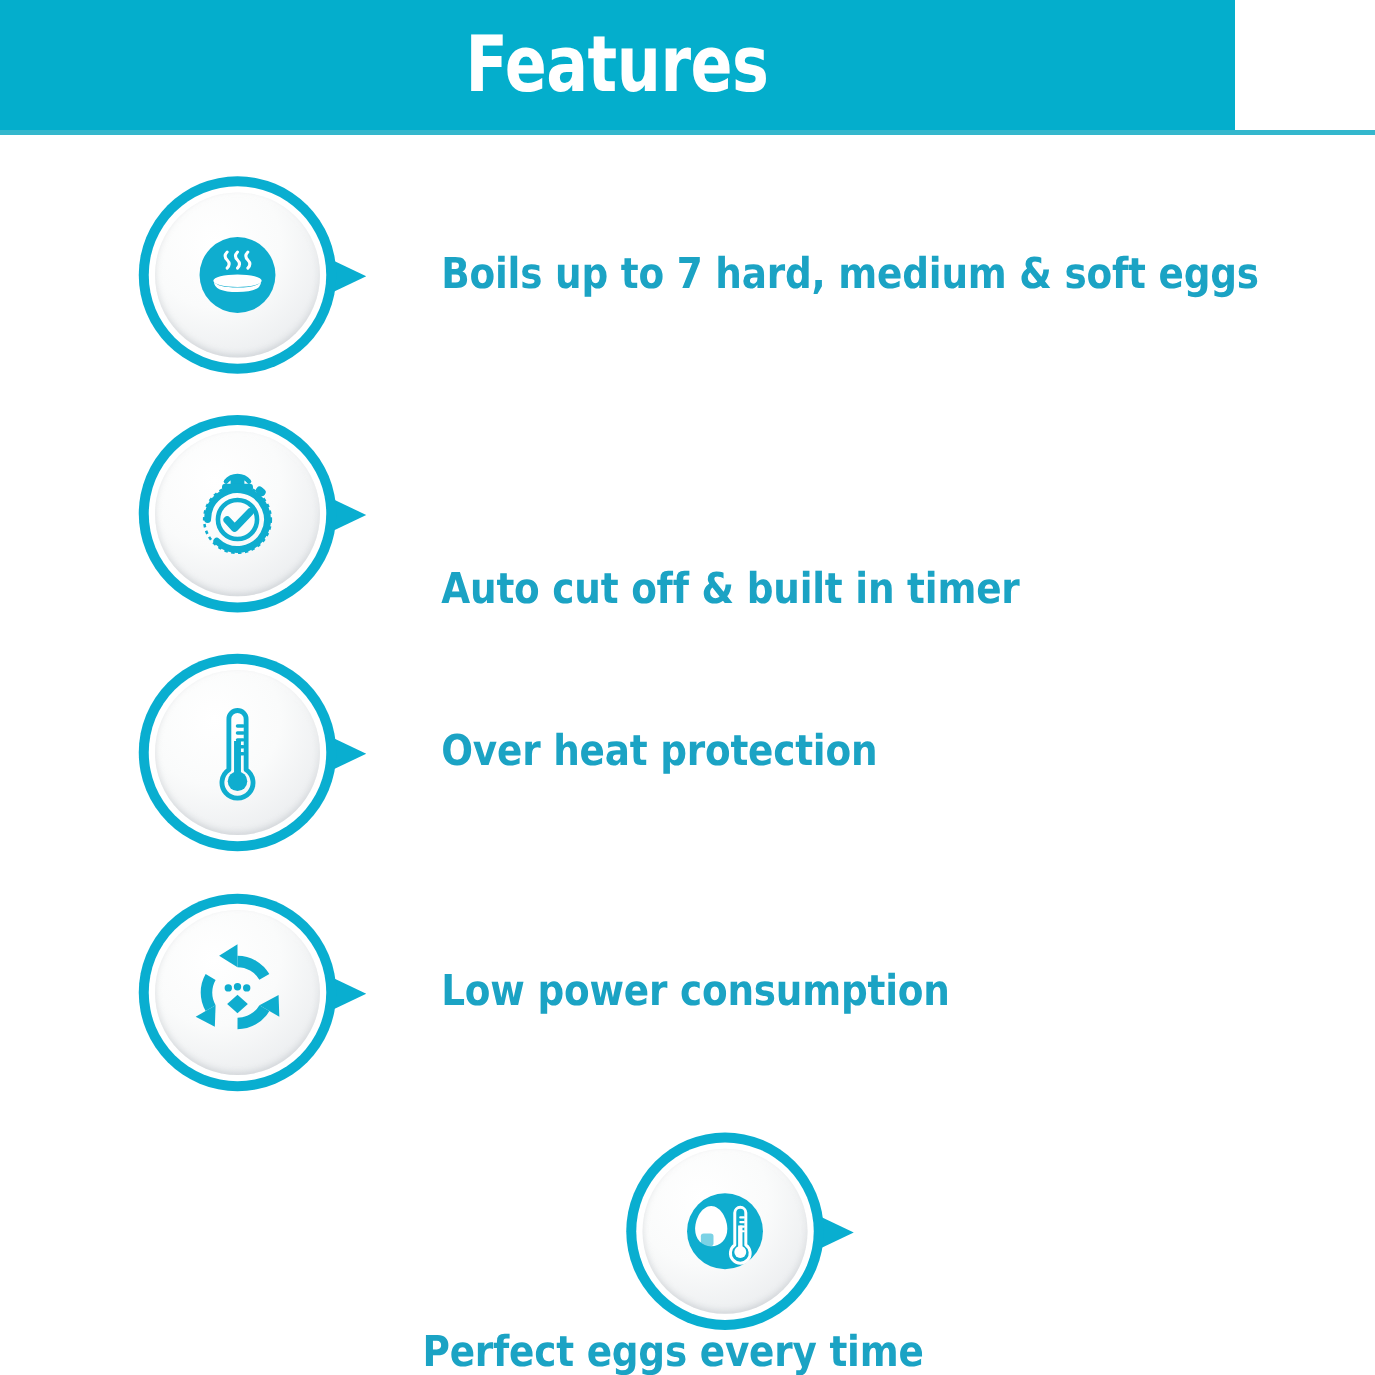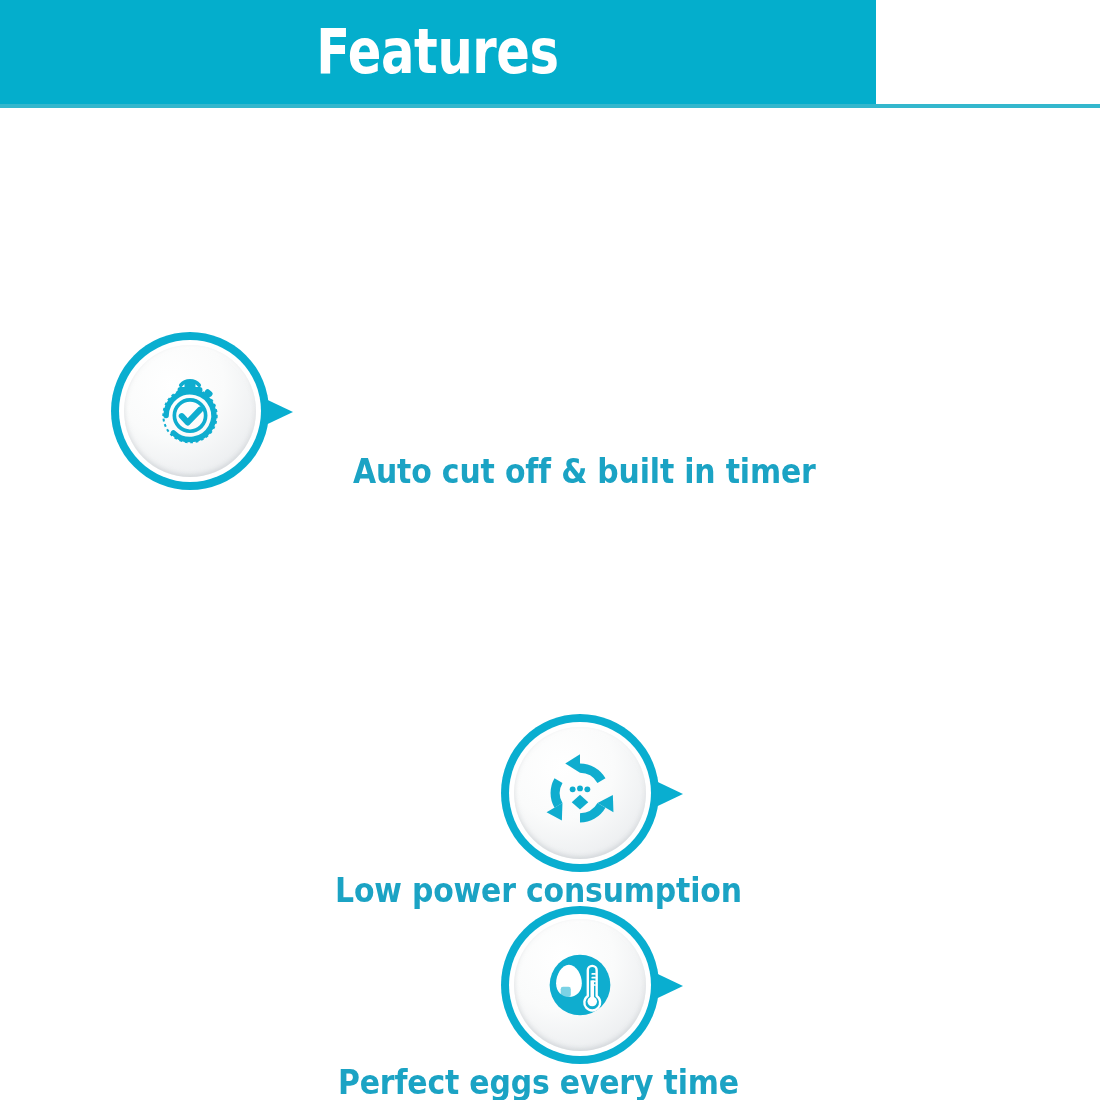--- a/index.html
+++ b/index.html
@@ -14,21 +14,21 @@
     font-family: "Liberation Sans", sans-serif;
     overflow: hidden;
     position: relative;
   }
 
   
   .header {
     position: absolute;
     top: 0;
     left: 0;
-    width: 876px;
+    width: 988px;
     height: 104px;
     background: #04aecc;
     display: flex;
     align-items: center;
     justify-content: center;
   }
   .header-underline {
     position: absolute;
     top: 104px;
     left: 0;
@@ -60,21 +60,21 @@
     position: absolute;
     left: 0;
     width: 1100px;
     height: 160px;
     display: flex;
     align-items: center;
   }
   .feature-row.r0 { top: 32px; }
   .feature-row.r1 { top: 222px; align-items: flex-end; }
   .feature-row.r2 { top: 414px; }
-  .feature-row.r3 { top: 606px; flex-direction: column; }
+  .feature-row.r3 { top: 606px; }
   .feature-row.r4 { top: 798px; flex-direction: column; }
 
   
   .badge {
     position: relative;
     margin-left: 111px;
     width: 210px;
     height: 158px;
     flex: 0 0 auto;
   }
@@ -147,20 +147,40 @@
 </head>
 <body>
 
 <div class="header">
   <div class="header-title">Features</div>
 </div>
 <div class="header-underline"></div>
 
 <div class="features">
 
+  <div class="feature-row r0">
+    <div class="badge">
+      <div class="badge-pointer"></div>
+      <div class="badge-ring"></div>
+      <div class="badge-gap"></div>
+      <div class="badge-inner">
+        <svg class="badge-icon" viewBox="0 0 100 100">
+          <circle cx="50" cy="50" r="33" fill="#0fadcf"></circle>
+          <g stroke="#ffffff" stroke-width="2.6" fill="none" stroke-linecap="round">
+            <path d="M41 44 q3.5 -3.5 0 -7 q-3.5 -3.5 0 -7"></path>
+            <path d="M50 44 q3.5 -3.5 0 -7 q-3.5 -3.5 0 -7"></path>
+            <path d="M59 44 q3.5 -3.5 0 -7 q-3.5 -3.5 0 -7"></path>
+          </g>
+          <ellipse cx="50" cy="55" rx="21" ry="5.4" fill="#ffffff"></ellipse>
+          <path d="M29.5 55.6 q0 9.2 20.5 9.2 q20.5 0 20.5 -9.2 q-3 5.2 -20.5 5.2 q-17.5 0 -20.5 -5.2 z" fill="#ffffff"></path>
+        </svg>
+      </div>
+    </div>
+    <div class="feature-label">Boils up to 7 hard, medium &amp; soft eggs</div>
+  </div>
 
   <div class="feature-row r1">
     <div class="badge">
       <div class="badge-pointer"></div>
       <div class="badge-ring"></div>
       <div class="badge-gap"></div>
       <div class="badge-inner">
         <svg class="badge-icon" viewBox="0 0 100 100">
           <g fill="none" stroke="#0fadcf">
             <circle cx="50" cy="55" r="29" stroke-width="2.2" stroke-dasharray="3 3"></circle>
@@ -171,20 +191,44 @@
           <rect x="44" y="18" width="12" height="9" rx="2" fill="#0fadcf"></rect>
           <rect x="36.5" y="24" width="27" height="6.5" rx="3" fill="#0fadcf"></rect>
           <rect x="66" y="27" width="9" height="6.5" rx="3" fill="#0fadcf" transform="rotate(40 70 30)"></rect>
           <path d="M41 55.5 l6.5 7 L61 48.5" fill="none" stroke="#0fadcf" stroke-width="6.5" stroke-linecap="round" stroke-linejoin="round"></path>
         </svg>
       </div>
     </div>
     <div class="feature-label">Auto cut off &amp; built in timer</div>
   </div>
 
+  <div class="feature-row r2">
+    <div class="badge">
+      <div class="badge-pointer"></div>
+      <div class="badge-ring"></div>
+      <div class="badge-gap"></div>
+      <div class="badge-inner">
+        <svg class="badge-icon" viewBox="0 0 100 100">
+          <g fill="none" stroke="#0fadcf" stroke-width="4.2">
+            <path d="M42.5 65 V21 a7.5 7.5 0 0 1 15 0 V65 a13.5 13.5 0 1 1 -15 0 Z" stroke-linejoin="round"></path>
+          </g>
+          <circle cx="50" cy="75" r="8.5" fill="#0fadcf"></circle>
+          <rect x="47" y="40" width="6" height="32" fill="#0fadcf"></rect>
+          <g stroke="#0fadcf" stroke-width="3" stroke-linecap="round">
+            <line x1="50" y1="27" x2="55" y2="27"></line>
+            <line x1="50" y1="33" x2="55" y2="33"></line>
+            <line x1="50" y1="39" x2="55" y2="39"></line>
+            <line x1="50" y1="45" x2="55" y2="45"></line>
+            <line x1="50" y1="51" x2="55" y2="51"></line>
+          </g>
+        </svg>
+      </div>
+    </div>
+    <div class="feature-label">Over heat protection</div>
+  </div>
 
   <div class="feature-row r3">
     <div class="badge">
       <div class="badge-pointer"></div>
       <div class="badge-ring"></div>
       <div class="badge-gap"></div>
       <div class="badge-inner">
         <svg class="badge-icon" viewBox="0 0 100 100">
           <g fill="#0fadcf">
 

